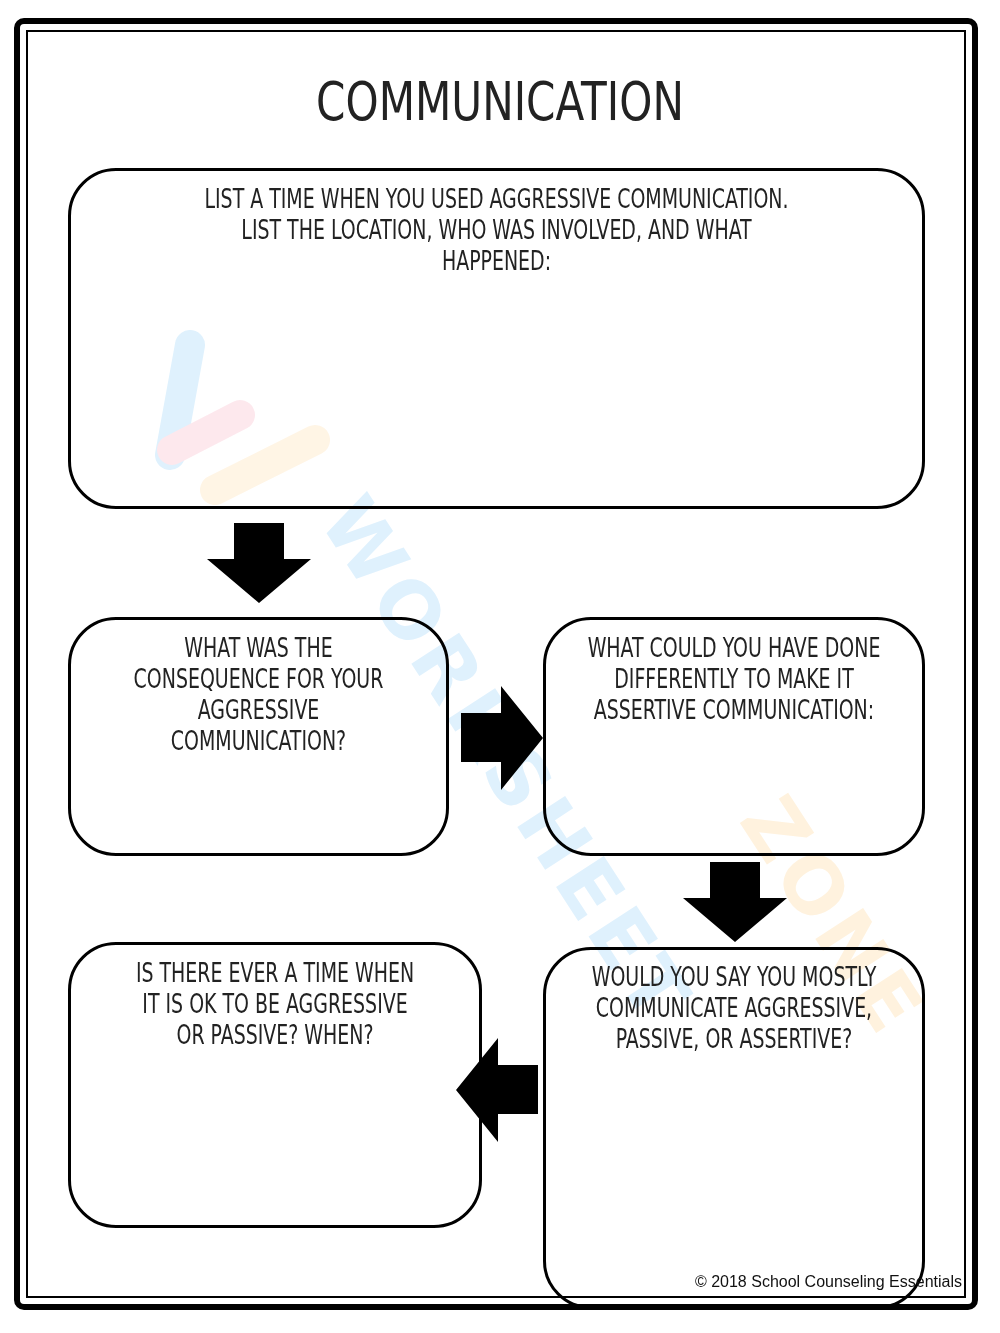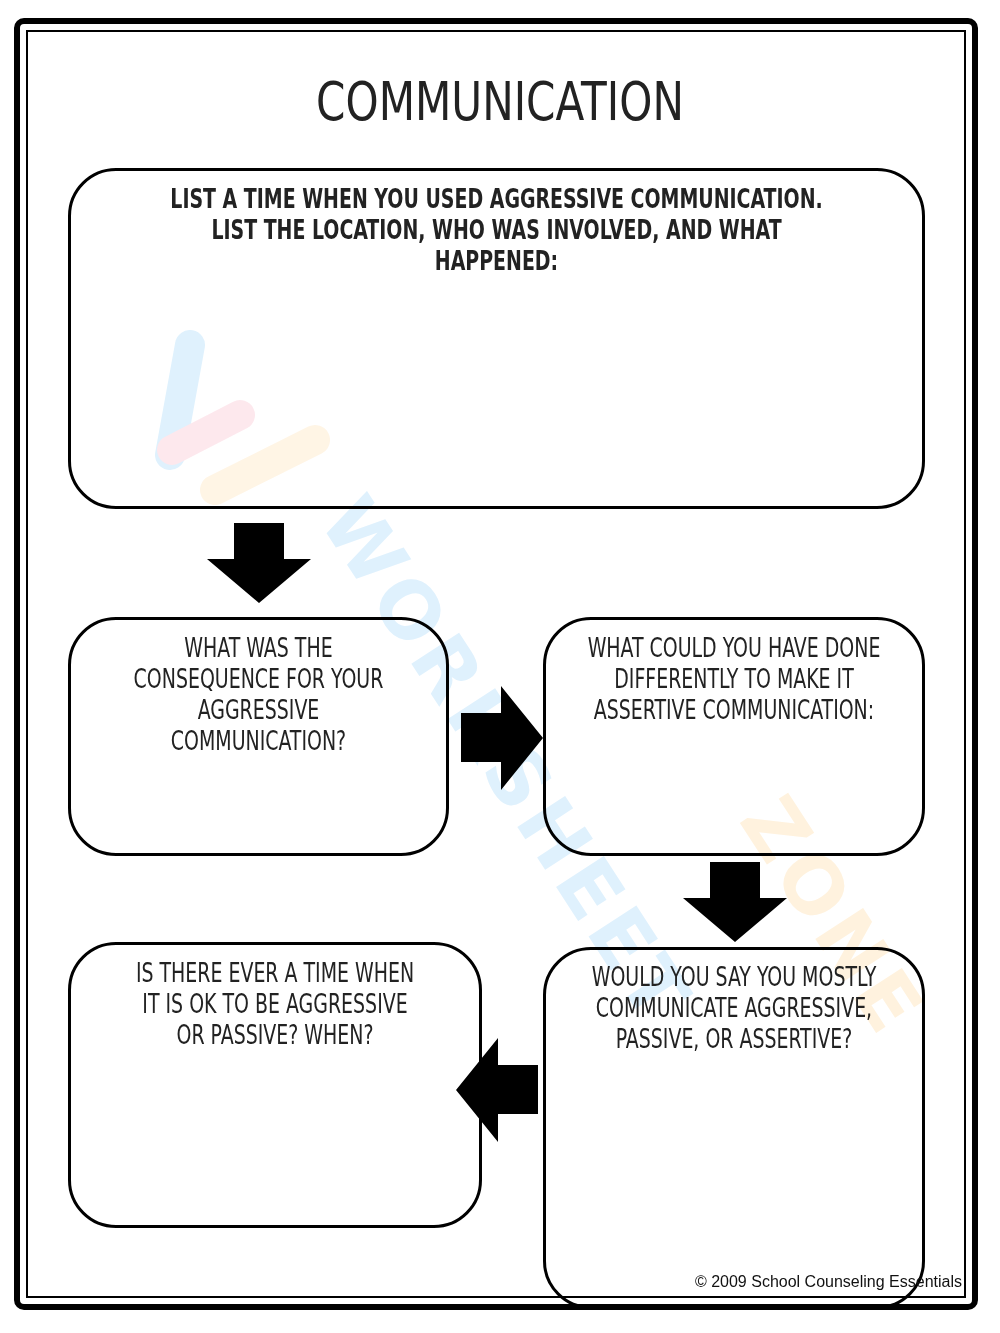--- a/index.html
+++ b/index.html
@@ -46,21 +46,21 @@
     <line x1="190" y1="345" x2="170" y2="455" stroke="#dcf0fd" stroke-width="30" stroke-linecap="round"></line>
     <line x1="172" y1="450" x2="240" y2="415" stroke="#fde6ec" stroke-width="30" stroke-linecap="round"></line>
     <line x1="215" y1="490" x2="315" y2="440" stroke="#fff4e3" stroke-width="30" stroke-linecap="round"></line>
   </g>
   <text x="0" y="0" transform="translate(318,520) rotate(57)" font-family="DejaVu Sans, sans-serif" font-weight="bold" font-size="78" fill="#dff1fd" letter-spacing="6">WORKSHEET</text>
   <text x="0" y="0" transform="translate(738,820) rotate(57)" font-family="DejaVu Sans, sans-serif" font-weight="bold" font-size="78" fill="#fff2de" letter-spacing="6">ZONE</text>
 </svg>
 
 <div class="title">COMMUNICATION</div>
 
-<div class="box" style="left:68px; top:168px; width:857px; height:341px;font-weight:bold;">
+<div class="box" style="left:68px; top:168px; width:857px; height:341px;">
   <div class="prompt" style="top:12px;">LIST A TIME WHEN YOU USED AGGRESSIVE COMMUNICATION.
 LIST THE LOCATION, WHO WAS INVOLVED, AND WHAT
 HAPPENED:</div>
 </div>
 
 <svg class="arrow" style="left:207px; top:523px;" width="104" height="80" viewBox="0 0 104 80">
   <polygon points="27,0 77,0 77,36 104,36 52,80 0,36 27,36" fill="#000"></polygon>
 </svg>
 
 <div class="box" style="left:68px; top:617px; width:381px; height:239px;">
@@ -93,13 +93,13 @@
 <svg class="arrow" style="left:456px; top:1038px;" width="82" height="104" viewBox="0 0 82 104">
   <polygon points="82,27 42,27 42,0 0,52 42,104 42,76 82,76" fill="#000"></polygon>
 </svg>
 
 <div class="box" style="left:68px; top:942px; width:414px; height:286px;">
   <div class="prompt" style="top:12px;">IS THERE EVER A TIME WHEN
 IT IS OK TO BE AGGRESSIVE
 OR PASSIVE?  WHEN?</div>
 </div>
 
-<div class="footer">© 2009 School Counseling Essentials</div>
+<div class="footer">© 2018 School Counseling Essentials</div>
 
 </body></html>

